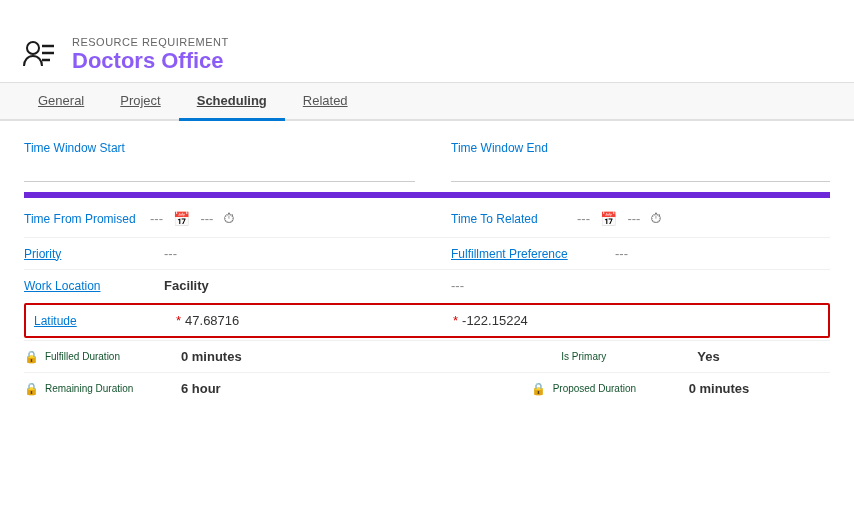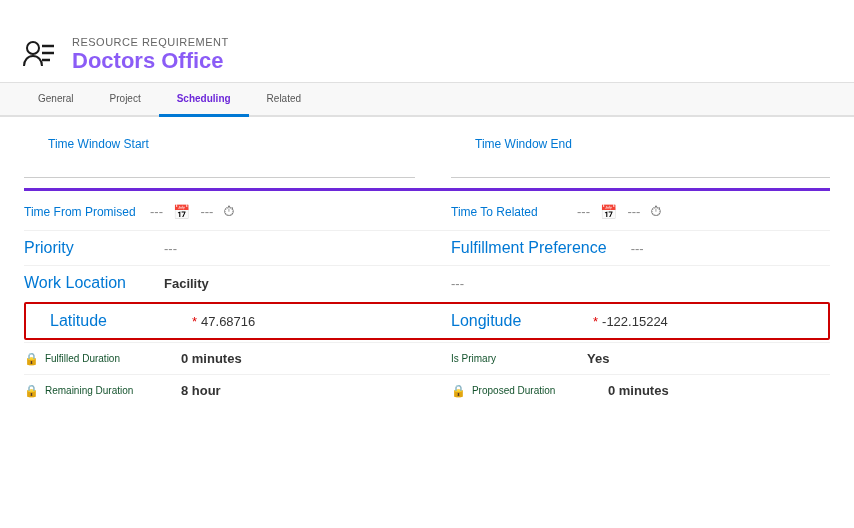--- a/index.html
+++ b/index.html
@@ -8,60 +8,60 @@
     
     .header { padding: 12px 20px 8px 20px; display: flex; align-items: center; gap: 14px; border-bottom: 1px solid #e0e0e0; margin-top: 24px; }
     .header-icon { display: flex; align-items: center; }
     .header-icon svg { width: 38px; height: 38px; }
     .header-text { display: flex; flex-direction: column; }
     .header-label { font-size: 11px; color: #666; text-transform: uppercase; letter-spacing: 0.5px; }
     .header-title { font-size: 22px; font-weight: 600; color: #8b5cf6; }
 
     
     .nav-tabs { display: flex; gap: 0; padding: 0 20px; background: #f8f8f8; border-bottom: 2px solid #e0e0e0; }
-    .nav-tab { padding: 10px 18px; font-size: 10px; color: #555; cursor: pointer; border-bottom: 3px solid transparent; margin-bottom: -2px; }
-    .nav-tab.active { color: #6d28d9; border-bottom: 3px solid #0078d4; font-weight: 600; }
+    .nav-tab { padding: 10px 18px; font-size: 13px; color: #555; cursor: pointer; border-bottom: 3px solid transparent; margin-bottom: -2px; text-decoration: underline; }
+    .nav-tab.active { color: #404040; border-bottom: 3px solid #0078d4; font-weight: 600; }
 
     
     .content { padding: 20px 24px; }
 
     
     .time-window-row { display: grid; grid-template-columns: 1fr 1fr; gap: 0; margin-bottom: 10px; }
     .time-window-group { display: flex; flex-direction: column; padding-right: 12px; }
     .time-window-group.right { padding-left: 24px; padding-right: 0; }
-    .time-window-label { font-size: 12px; color: #0078d4; margin-bottom: 3px; margin-left: 24px; }
+    .time-window-label { font-size: 12px; color: #0078d4; margin-bottom: 3px; }
     .time-window-input { border: none; border-bottom: 1px solid #ccc; padding: 4px 0; font-size: 13px; color: #333; outline: none; width: 100%; }
 
     
-    .time-promised-row { display: grid; grid-template-columns: 1fr 1fr; gap: 0; margin-bottom: 6px; border-top: 3px solid #6d28d9; padding-top: 8px; }
+    .time-promised-row { display: grid; grid-template-columns: 1fr 1fr; gap: 0; margin-bottom: 6px; border-top: 6px solid #6d28d9; padding-top: 8px; }
     .time-promised-cell { display: flex; align-items: center; gap: 6px; padding: 4px 0; }
     .time-promised-cell.right { padding-left: 24px; }
     .tp-label { font-size: 12px; color: #0078d4; min-width: 120px; }
     .tp-val { color: #888; font-size: 13px; }
     .tp-icon { color: #555; font-size: 14px; cursor: pointer; }
 
     
     .data-row { display: grid; grid-template-columns: 1fr 1fr; border-top: 1px solid #f0f0f0; }
     .data-cell { display: flex; align-items: center; gap: 0; padding: 8px 0; }
     .data-cell.right { padding-left: 24px; gap: 24px; }
-    .data-label { font-size: 16px; color: #0078d4; min-width: 140px; }
+    .data-label { font-size: 12px; color: #0078d4; min-width: 140px; text-decoration: underline; }
     .data-val { font-size: 13px; color: #333; }
     .data-val.bold { font-weight: 700; }
     .data-val.muted { color: #888; }
     .required-star { color: #d00; margin-left: 2px; margin-right: 4px; }
 
     
     .highlight-row { display: grid; grid-template-columns: 1fr 1fr; border: 2px solid #cc0000; margin: 2px 0; border-radius: 2px; }
-    .highlight-cell { display: flex; align-items: center; gap: 0; padding: 8px 24px; }
+    .highlight-cell { display: flex; align-items: center; gap: 0; padding: 8px 8px; }
     .highlight-cell.right { padding-left: 24px; border-left: none; }
 
     
     .lock-row { display: grid; grid-template-columns: 1fr 1fr; border-top: 1px solid #f0f0f0; }
     .lock-cell { display: flex; align-items: center; gap: 6px; padding: 8px 0; }
-    .lock-cell.right { padding-left: 24px; }
+    .lock-cell.right { padding-left: 24px; justify-content: center; }
     .lock-icon { font-size: 12px; color: #555; }
     .lock-label { font-size: 10px; color: #14532d; min-width: 130px; }
     .lock-val { font-size: 13px; color: #333; }
     .lock-val.bold { font-weight: 700; }
   </style>
 </head>
 <body>
 
 <div class="header">
   <div class="header-icon">
@@ -137,21 +137,20 @@
     </div>
   </div>
 
   <div class="highlight-row">
     <div class="highlight-cell">
       <span class="data-label">Latitude</span>
       <span class="required-star">*</span>
       <span class="data-val">47.68716</span>
     </div>
     <div class="highlight-cell right">
-      <span class="data-label">Longitude</span>
       <span class="required-star">*</span>
       <span class="data-val">-122.15224</span>
     </div>
   </div>
 
   <div class="lock-row">
     <div class="lock-cell">
       <span class="lock-icon">🔒</span>
       <span class="lock-label">Fulfilled Duration</span>
       <span class="lock-val bold">0 minutes</span>
@@ -159,21 +158,21 @@
     <div class="lock-cell right">
       <span class="lock-label">Is Primary</span>
       <span class="lock-val bold">Yes</span>
     </div>
   </div>
 
   <div class="lock-row">
     <div class="lock-cell">
       <span class="lock-icon">🔒</span>
       <span class="lock-label">Remaining Duration</span>
-      <span class="lock-val bold">8 hour</span>
+      <span class="lock-val bold">6 hour</span>
     </div>
     <div class="lock-cell right">
       <span class="lock-icon">🔒</span>
       <span class="lock-label">Proposed Duration</span>
       <span class="lock-val bold">0 minutes</span>
     </div>
   </div>
 
 </div>
 

